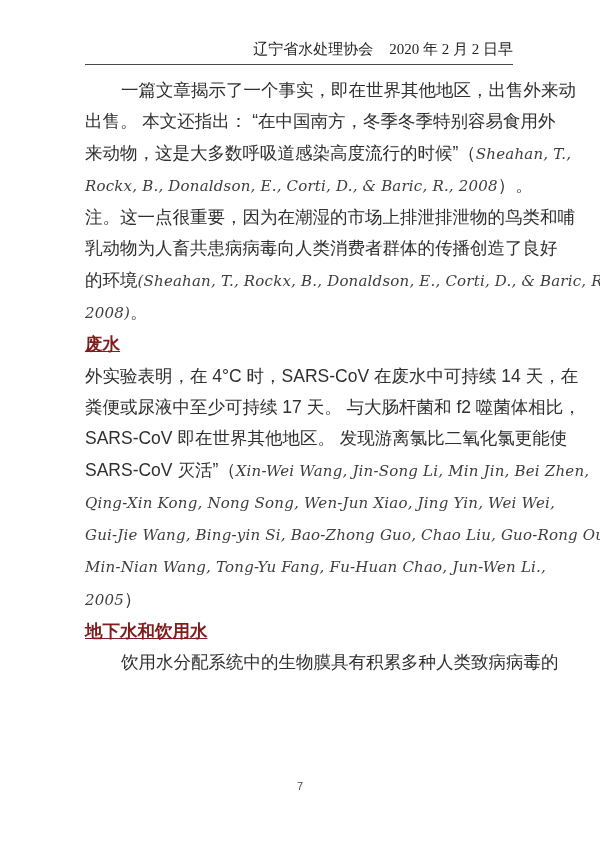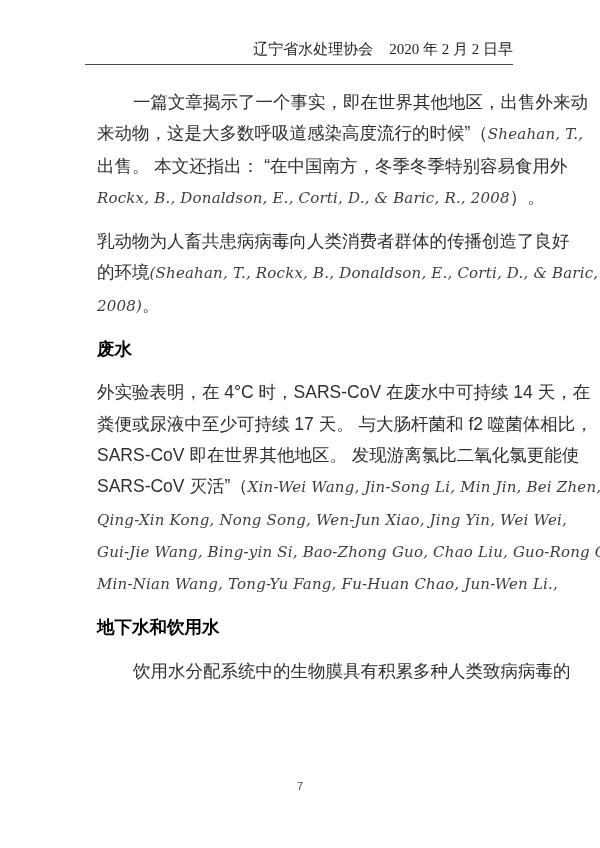--- a/index.html
+++ b/index.html
@@ -28,31 +28,32 @@
     border-bottom: 1.5px solid #4a4a4a;
     white-space: nowrap;
   }
   .header-date { margin-left: 16px; }
   .content {
     position: absolute;
     top: 75px;
     left: 85px;
     width: 432px;
   }
-  .block { margin: 12px; }
+  .block { margin: 0; }
   .line {
     font-size: 17.5px;
     line-height: 31.3px;
     color: #2f2f2f;
     white-space: nowrap;
   }
   .block.indent .line.first { text-indent: 36px; }
   .block.heading .line {
     font-weight: 700;
-    color: #000000;
+    color: #7f1d1d;
+    text-decoration: underline;
   }
   .seg-cn { font-family: "Liberation Sans", sans-serif; }
   .seg-en {
     font-family: "DejaVu Serif", serif;
     font-style: italic;
     font-size: 15px;
     color: #3d3d3d;
     letter-spacing: 0.2px;
   }
   .footer {
@@ -71,40 +72,42 @@
 
 <div class="page">
 
   <div class="header">
     <span>辽宁省水处理协会</span><span class="header-date">2020 年 2 月 2 日早</span>
   </div>
 
   <div class="content">
       <div class="block paragraph indent">
         <div class="line first"><span class="seg-cn">一篇文章揭示了一个事实，即在世界其他地区，出售外来动</span></div>
+        <div class="line"><span class="seg-cn">出售。 本文还指出： “在中国南方，冬季冬季特别容易食用外</span></div>
         <div class="line"><span class="seg-cn">来动物，这是大多数呼吸道感染高度流行的时候”（</span><span class="seg-en">Sheahan, T.,</span></div>
-        <div class="line"><span class="seg-cn">出售。 本文还指出： “在中国南方，冬季冬季特别容易食用外</span></div>
         <div class="line"><span class="seg-en">Rockx, B., Donaldson, E., Corti, D., &amp; Baric, R., 2008</span><span class="seg-cn">）。</span></div>
       </div>
       <div class="block paragraph">
+        <div class="line"><span class="seg-cn">注。这一点很重要，因为在潮湿的市场上排泄排泄物的鸟类和哺</span></div>
         <div class="line"><span class="seg-cn">乳动物为人畜共患病病毒向人类消费者群体的传播创造了良好</span></div>
         <div class="line"><span class="seg-cn">的环境</span><span class="seg-en">(Sheahan, T., Rockx, B., Donaldson, E., Corti, D., &amp; Baric, R.,</span></div>
         <div class="line"><span class="seg-en">2008)</span><span class="seg-cn">。</span></div>
       </div>
       <div class="block heading">
         <div class="line first"><span class="seg-cn">废水</span></div>
       </div>
       <div class="block paragraph indent">
         <div class="line"><span class="seg-cn">外实验表明，在 4°C 时，SARS-CoV 在废水中可持续 14 天，在</span></div>
         <div class="line"><span class="seg-cn">粪便或尿液中至少可持续 17 天。 与大肠杆菌和 f2 噬菌体相比，</span></div>
         <div class="line"><span class="seg-cn">SARS-CoV 即在世界其他地区。 发现游离氯比二氧化氯更能使</span></div>
         <div class="line"><span class="seg-cn">SARS-CoV 灭活”（</span><span class="seg-en">Xin-Wei Wang, Jin-Song Li, Min Jin, Bei Zhen,</span></div>
         <div class="line"><span class="seg-en">Qing-Xin Kong, Nong Song, Wen-Jun Xiao, Jing Yin, Wei Wei,</span></div>
         <div class="line"><span class="seg-en">Gui-Jie Wang, Bing-yin Si, Bao-Zhong Guo, Chao Liu, Guo-Rong Ou,</span></div>
         <div class="line"><span class="seg-en">Min-Nian Wang, Tong-Yu Fang, Fu-Huan Chao, Jun-Wen Li.,</span></div>
+        <div class="line"><span class="seg-en">2005</span><span class="seg-cn">）</span></div>
       </div>
       <div class="block heading">
         <div class="line first"><span class="seg-cn">地下水和饮用水</span></div>
       </div>
       <div class="block paragraph indent">
         <div class="line first"><span class="seg-cn">饮用水分配系统中的生物膜具有积累多种人类致病病毒的</span></div>
       </div>
     </div>
 
   <div class="footer">

